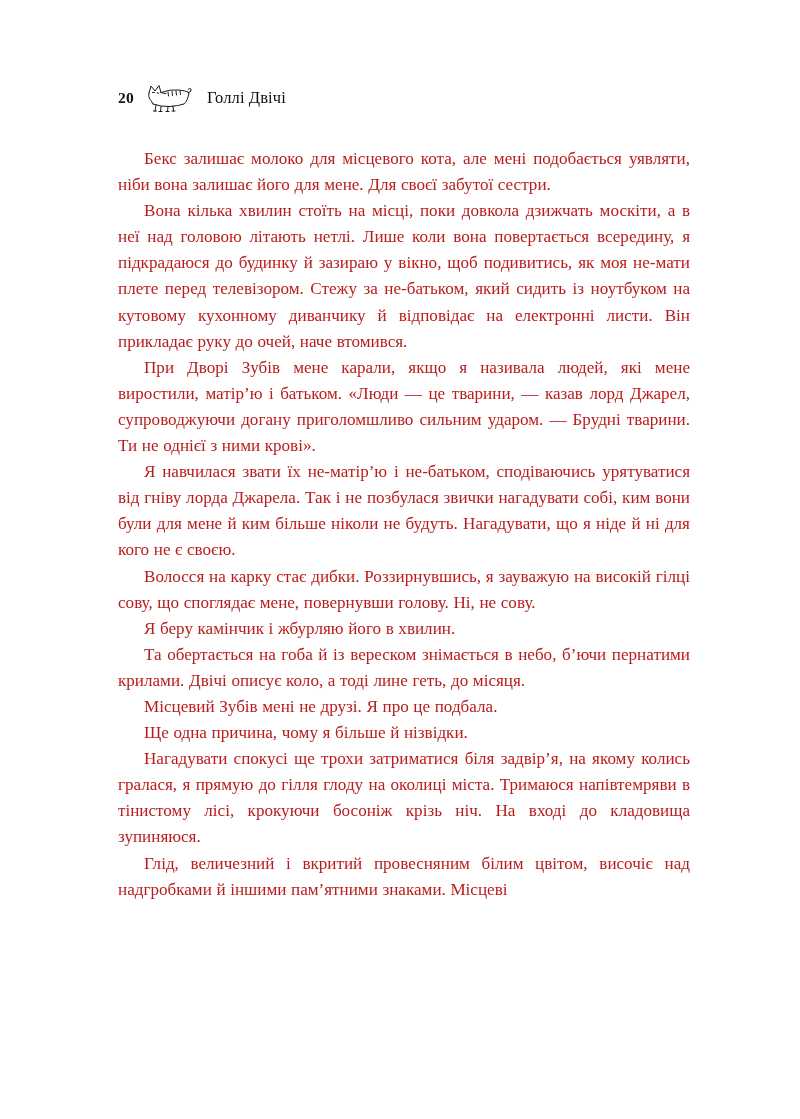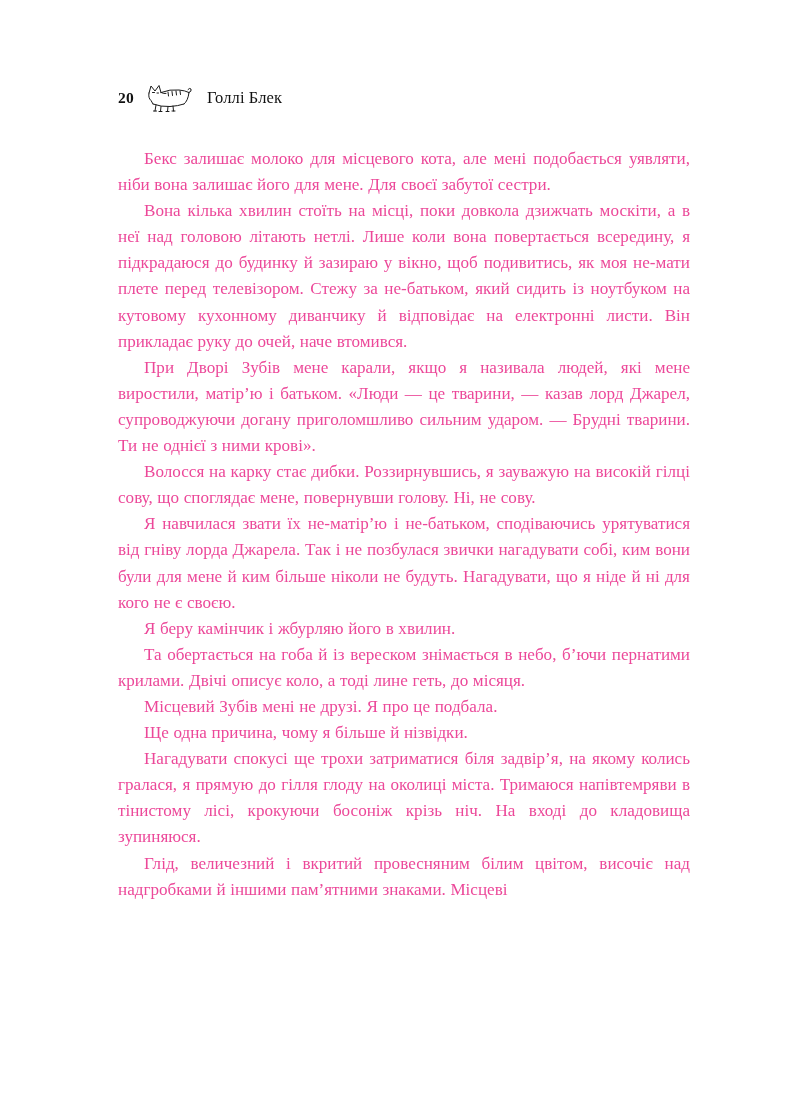--- a/index.html
+++ b/index.html
@@ -66,21 +66,21 @@
     top: 146px;
     width: 572px;
   }
   p.para {
     margin: 0;
     text-align: justify;
     text-justify: inter-word;
     font-size: 17.1px;
     line-height: 26.1px;
     text-indent: 26px;
-    color: #ec4899;
+    color: #b91c1c;
     hyphens: manual;
     word-spacing: 0.02em;
   }
 </style>
 </head>
 <body>
 
 <div class="page">
 
   <div class="running-head">
@@ -116,29 +116,29 @@
           <path d="M54 46 L55 56"></path>
 
           <path d="M15 56 L21 56"></path>
           <path d="M26 57 L32 57"></path>
           <path d="M40 57 L46 57"></path>
           <path d="M52 56 L58 56"></path>
         </g>
       </svg>
     </span>
 
-    <span class="author-name">Голлі Блек</span>
+    <span class="author-name">Голлі Двічі</span>
   </div>
 
   <div class="text-block">
     <p class="para">Бекс залишає молоко для місцевого кота, але мені подобається уявляти, ніби вона залишає його для мене. Для своєї забутої сестри.</p>
     <p class="para">Вона кілька хвилин стоїть на місці, поки довкола дзижчать москіти, а в неї над головою літають нетлі. Лише коли вона повертається всередину, я підкрадаюся до будинку й зазираю у вікно, щоб подивитись, як моя не-мати плете перед телевізором. Стежу за не-батьком, який сидить із ноутбуком на кутовому кухонному диванчику й відповідає на електронні листи. Він прикладає руку до очей, наче втомився.</p>
     <p class="para">При Дворі Зубів мене карали, якщо я називала людей, які мене виростили, матір’ю і батьком. «Люди — це тварини, — казав лорд Джарел, супроводжуючи догану приголомшливо сильним ударом. — Брудні тварини. Ти не однієї з ними крові».</p>
+    <p class="para">Я навчилася звати їх не-матір’ю і не-батьком, сподіваючись урятуватися від гніву лорда Джарела. Так і не позбулася звички нагадувати собі, ким вони були для мене й ким більше ніколи не будуть. Нагадувати, що я ніде й ні для кого не є своєю.</p>
     <p class="para">Волосся на карку стає дибки. Роззирнувшись, я зауважую на високій гілці сову, що споглядає мене, повернувши голову. Ні, не сову.</p>
-    <p class="para">Я навчилася звати їх не-матір’ю і не-батьком, сподіваючись урятуватися від гніву лорда Джарела. Так і не позбулася звички нагадувати собі, ким вони були для мене й ким більше ніколи не будуть. Нагадувати, що я ніде й ні для кого не є своєю.</p>
     <p class="para">Я беру камінчик і жбурляю його в хвилин.</p>
     <p class="para">Та обертається на гоба й із вереском знімається в небо, б’ючи пернатими крилами. Двічі описує коло, а тоді лине геть, до місяця.</p>
     <p class="para">Місцевий Зубів мені не друзі. Я про це подбала.</p>
     <p class="para">Ще одна причина, чому я більше й нізвідки.</p>
     <p class="para">Нагадувати спокусі ще трохи затриматися біля задвір’я, на якому колись гралася, я прямую до гілля глоду на околиці міста. Тримаюся напівтемряви в тінистому лісі, крокуючи босоніж крізь ніч. На вході до кладовища зупиняюся.</p>
     <p class="para">Глід, величезний і вкритий провесняним білим цвітом, височіє над надгробками й іншими пам’ятними знаками. Місцеві</p>
   </div>
 
 </div>
 

